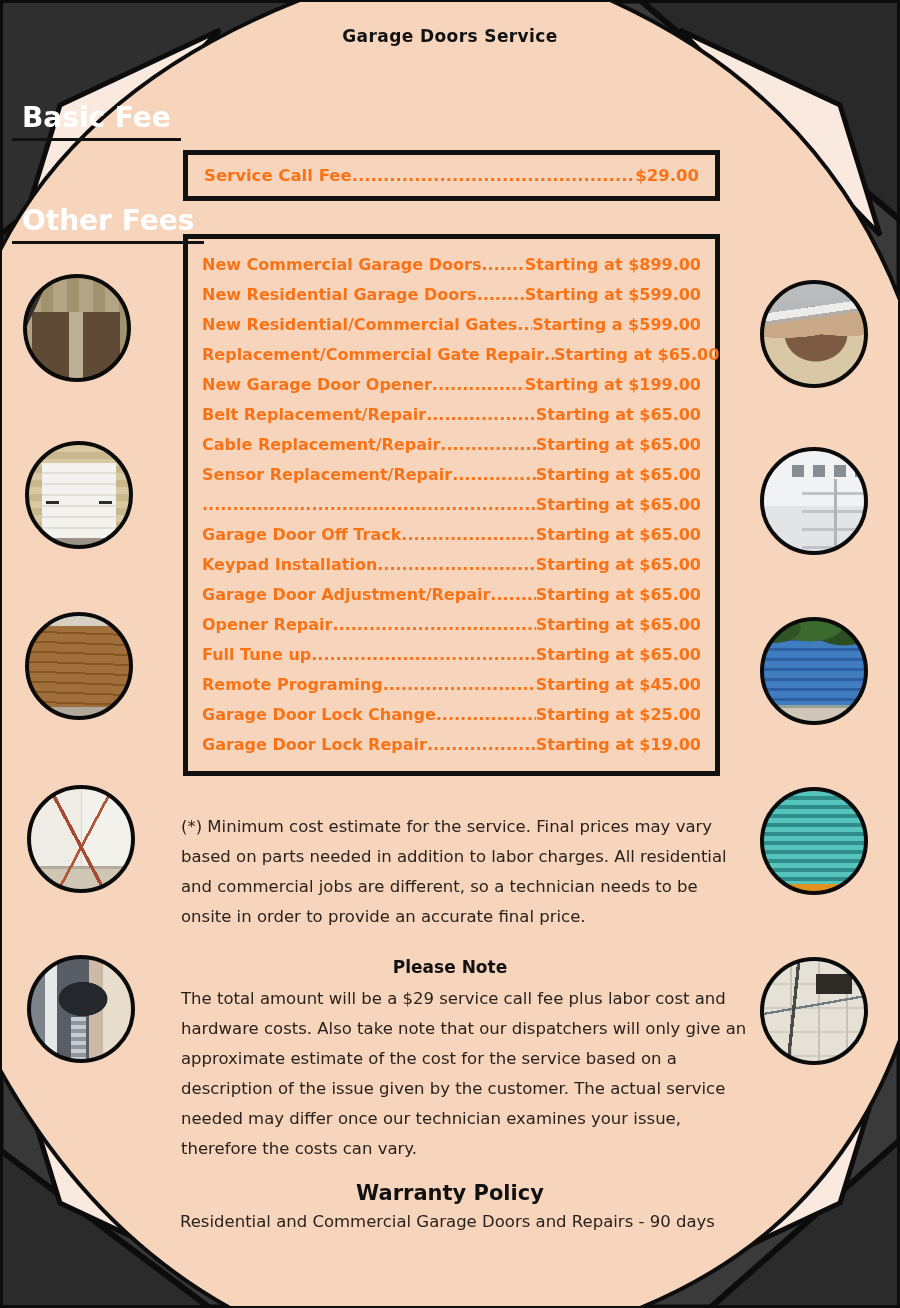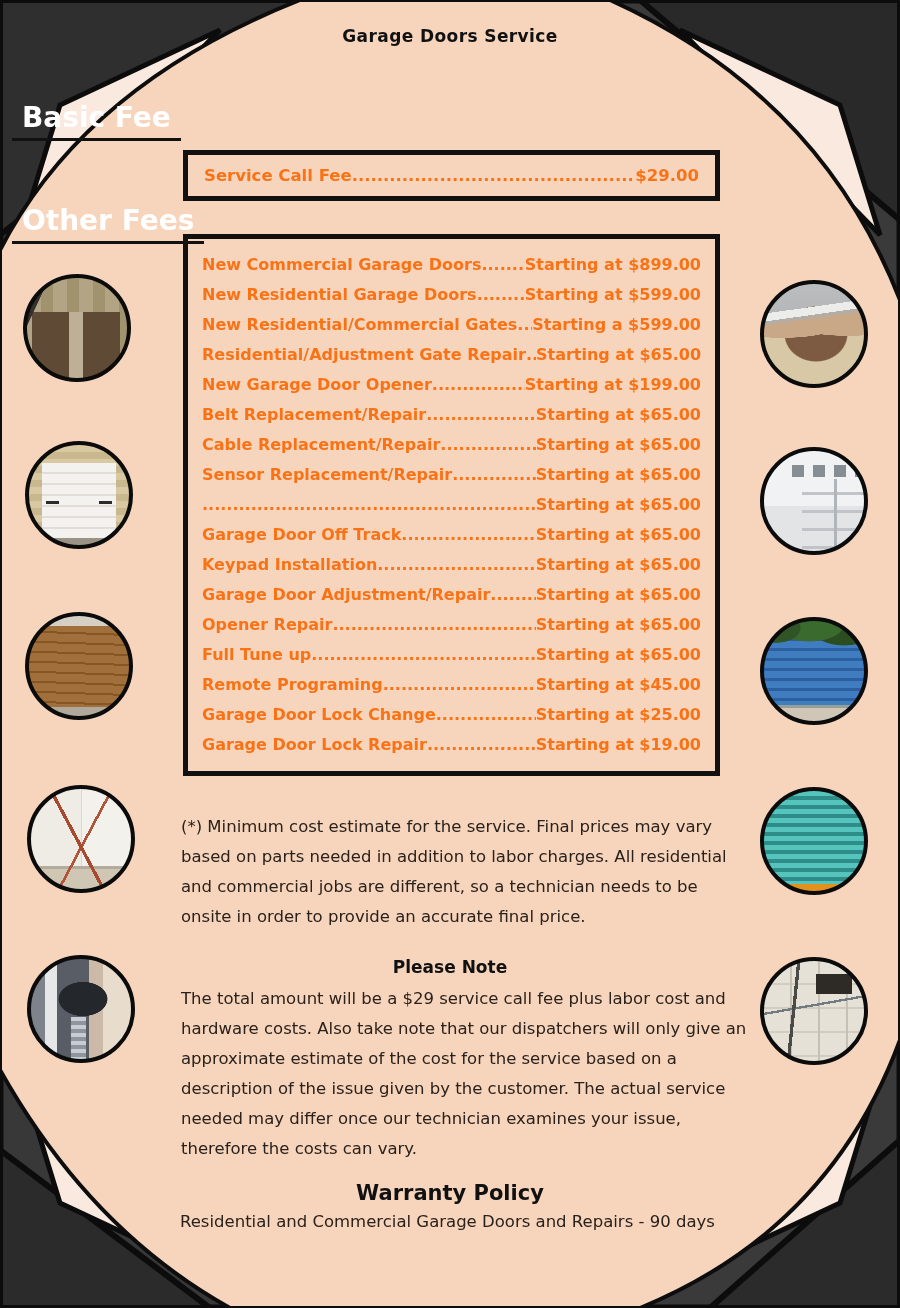--- a/index.html
+++ b/index.html
@@ -160,21 +160,21 @@
         <span class="fee-price">Starting at $599.00</span>
       </div>
 
       <div class="fee-row">
         <span class="fee-label">New Residential/Commercial Gates</span>
         <span class="dots">................................................................................................................................................................</span>
         <span class="fee-price">Starting a $599.00</span>
       </div>
 
       <div class="fee-row">
-        <span class="fee-label">Residential/Adjustment Gate Repair</span>
+        <span class="fee-label">Replacement/Commercial Gate Repair</span>
         <span class="dots">................................................................................................................................................................</span>
         <span class="fee-price">Starting at $65.00</span>
       </div>
 
       <div class="fee-row">
         <span class="fee-label">New Garage Door Opener</span>
         <span class="dots">................................................................................................................................................................</span>
         <span class="fee-price">Starting at $199.00</span>
       </div>
 

